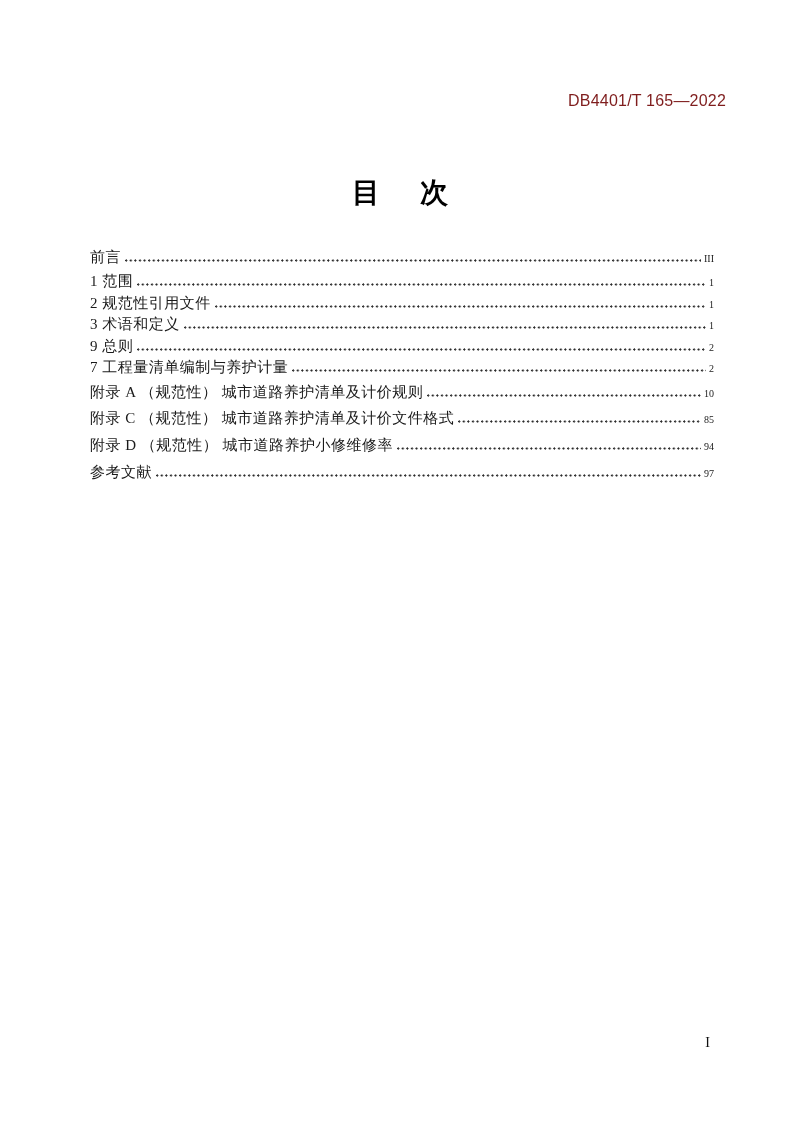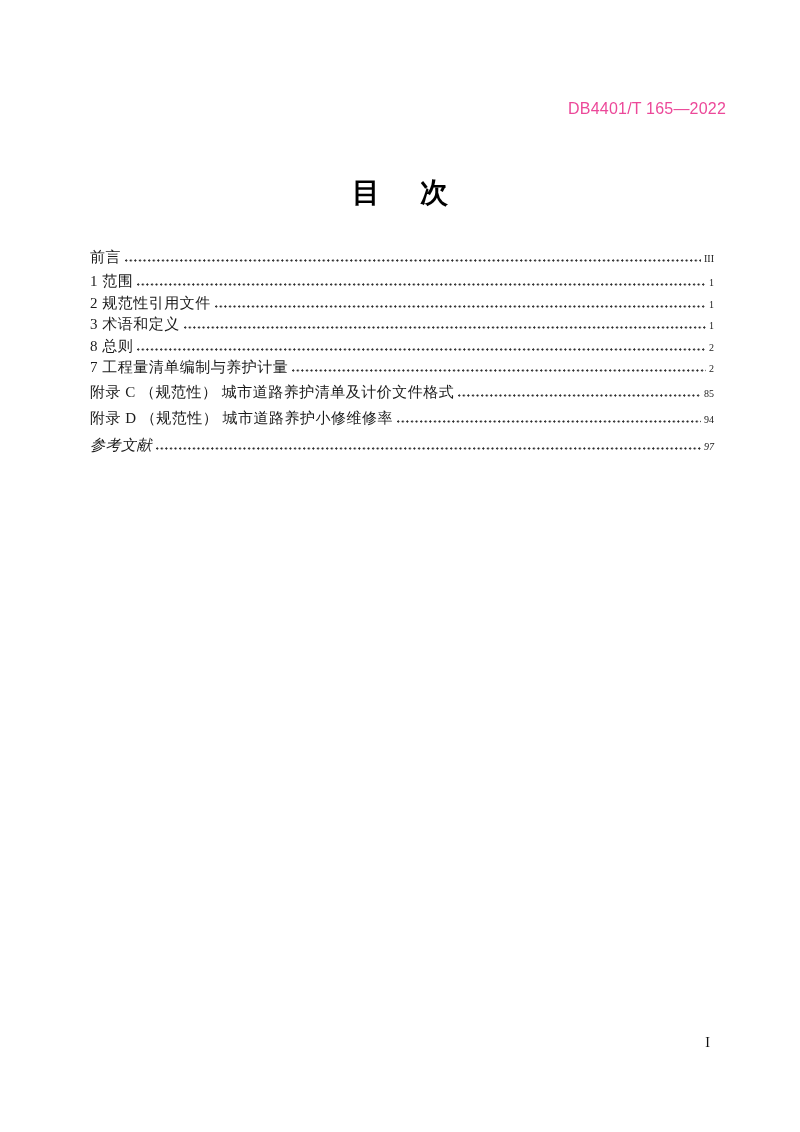--- a/index.html
+++ b/index.html
@@ -8,26 +8,26 @@
     position: relative;
     width: 800px;
     height: 1132px;
     overflow: hidden;
     font-family: "Liberation Serif", "DejaVu Serif", serif;
     color: #1a1a1a;
   }
 
   .doc-code {
     position: absolute;
-    top: 100px;
+    top: 92px;
     right: 74px;
     font-family: "Liberation Sans", "DejaVu Sans", sans-serif;
     font-size: 16px;
     letter-spacing: 0.2px;
-    color: #ec4899;
+    color: #7f1d1d;
   }
 
   .doc-title {
     position: absolute;
     top: 174px;
     left: 0;
     width: 100%;
     text-align: center;
     font-family: "Liberation Sans", "DejaVu Sans", sans-serif;
     font-weight: bold;
@@ -46,21 +46,21 @@
   .toc-row {
     display: flex;
     align-items: baseline;
     height: 21.5px;
     line-height: 21.5px;
     font-size: 15px;
     white-space: nowrap;
   }
   .toc-row.g-front    { height: 27px;   line-height: 27px; }
   .toc-row.g-appendix { height: 26.8px; line-height: 26.8px; }
-  .toc-row.g-ref      { height: 27px;   line-height: 27px; font-style: italic; }
+  .toc-row.g-ref      { height: 27px;   line-height: 27px; }
 
   .toc-label { flex: 0 0 auto; letter-spacing: 0.5px; }
 
   .toc-leader {
     flex: 1 1 auto;
     height: 3px;
     margin: 0 3px 0 4px;
     background-image: radial-gradient(circle at 1.2px 1.5px, #2b2b2b 0.9px, rgba(0,0,0,0) 1.3px);
     background-size: 4.6px 3px;
     background-repeat: repeat-x;
@@ -99,28 +99,33 @@
     <span class="toc-label">2 规范性引用文件</span>
     <span class="toc-leader"></span>
     <span class="toc-page">1</span>
   </div>
     <div class="toc-row g-main">
     <span class="toc-label">3 术语和定义</span>
     <span class="toc-leader"></span>
     <span class="toc-page">1</span>
   </div>
     <div class="toc-row g-main">
-    <span class="toc-label">8 总则</span>
+    <span class="toc-label">9 总则</span>
     <span class="toc-leader"></span>
     <span class="toc-page">2</span>
   </div>
     <div class="toc-row g-main">
     <span class="toc-label">7 工程量清单编制与养护计量</span>
     <span class="toc-leader"></span>
     <span class="toc-page">2</span>
+  </div>
+    <div class="toc-row g-appendix">
+    <span class="toc-label">附录 A （规范性） 城市道路养护清单及计价规则</span>
+    <span class="toc-leader"></span>
+    <span class="toc-page">10</span>
   </div>
     <div class="toc-row g-appendix">
     <span class="toc-label">附录 C （规范性） 城市道路养护清单及计价文件格式</span>
     <span class="toc-leader"></span>
     <span class="toc-page">85</span>
   </div>
     <div class="toc-row g-appendix">
     <span class="toc-label">附录 D （规范性） 城市道路养护小修维修率</span>
     <span class="toc-leader"></span>
     <span class="toc-page">94</span>

